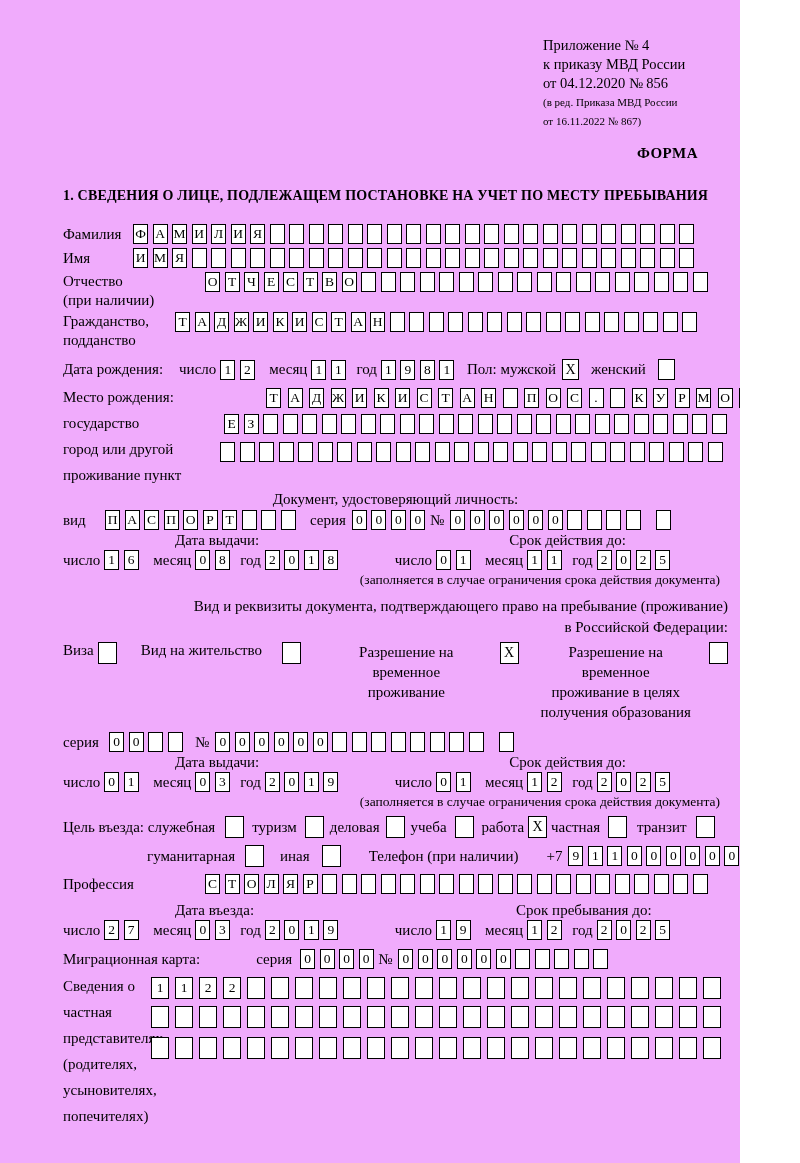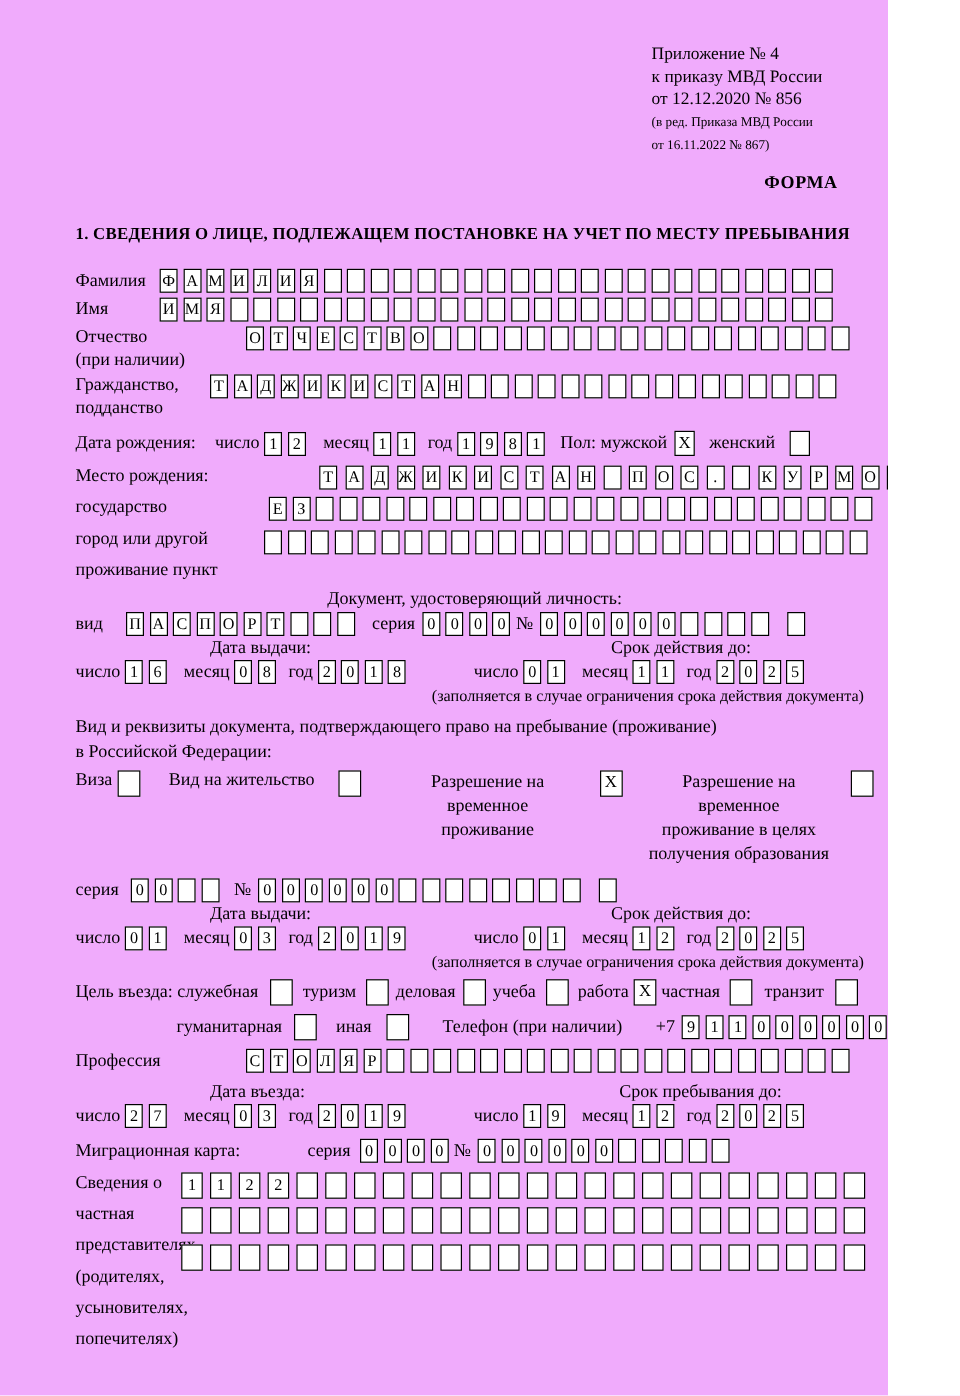--- a/index.html
+++ b/index.html
@@ -34,36 +34,36 @@
   .title { text-align:center; font-weight:bold; margin-top:14px; line-height:21px; }
   .uline { display:inline-block; width:60px; height:2px; background:#333; margin-left:10px; vertical-align:baseline; }
   .sect { font-weight:bold; margin-top:26px; letter-spacing:0.2px; font-size:14px; }
   .labelcol { display:flex; flex-direction:column; flex:none; line-height:19px; }
   .center-b { text-align:center; font-weight:normal; margin-top:6px; }
   .hdrrow { display:flex; margin-top:2px; }
   .dg { display:flex; align-items:center; }
   .dg .lbl { margin-right:4px; }
   .dg .mlbl { margin-left:10px; }
   .note { font-size:13.5px; text-align:right; margin-right:8px; margin-top:2px; }
-  .plain { margin-top:8px; line-height:21px; }
+  .plain { margin-top:8px; line-height:21px;text-align:right; }
   .cbgroup { display:flex; align-items:flex-start; margin-top:4px; }
   .cbtext { text-align:center; line-height:20px; }
   .gap4{width:4px;flex:none}.gap6{width:6px;flex:none}.gap8{width:8px;flex:none}
   .gap10{width:10px;flex:none}.gap12{width:12px;flex:none}.gap16{width:16px;flex:none}
   .gap20{width:20px;flex:none}.gap24{width:24px;flex:none}.gap28{width:28px;flex:none}
 </style>
 </head>
 <body>
 
 <div class="page">
 
   <div class="hdr-right">
     <div>Приложение № 4</div>
     <div>к приказу МВД России</div>
-    <div>от 12.12.2020 № 856</div>
+    <div>от 04.12.2020 № 856</div>
     <div class="rev">(в ред. Приказа МВД России</div>
     <div class="rev">от 16.11.2022 № 867)</div>
   </div>
 
   <div class="forma">ФОРМА</div>
 
 
   <div class="sect">1. СВЕДЕНИЯ О ЛИЦЕ, ПОДЛЕЖАЩЕМ ПОСТАНОВКЕ НА УЧЕТ ПО МЕСТУ ПРЕБЫВАНИЯ</div>
 
   <div class="row" style="margin-top:20px;">

